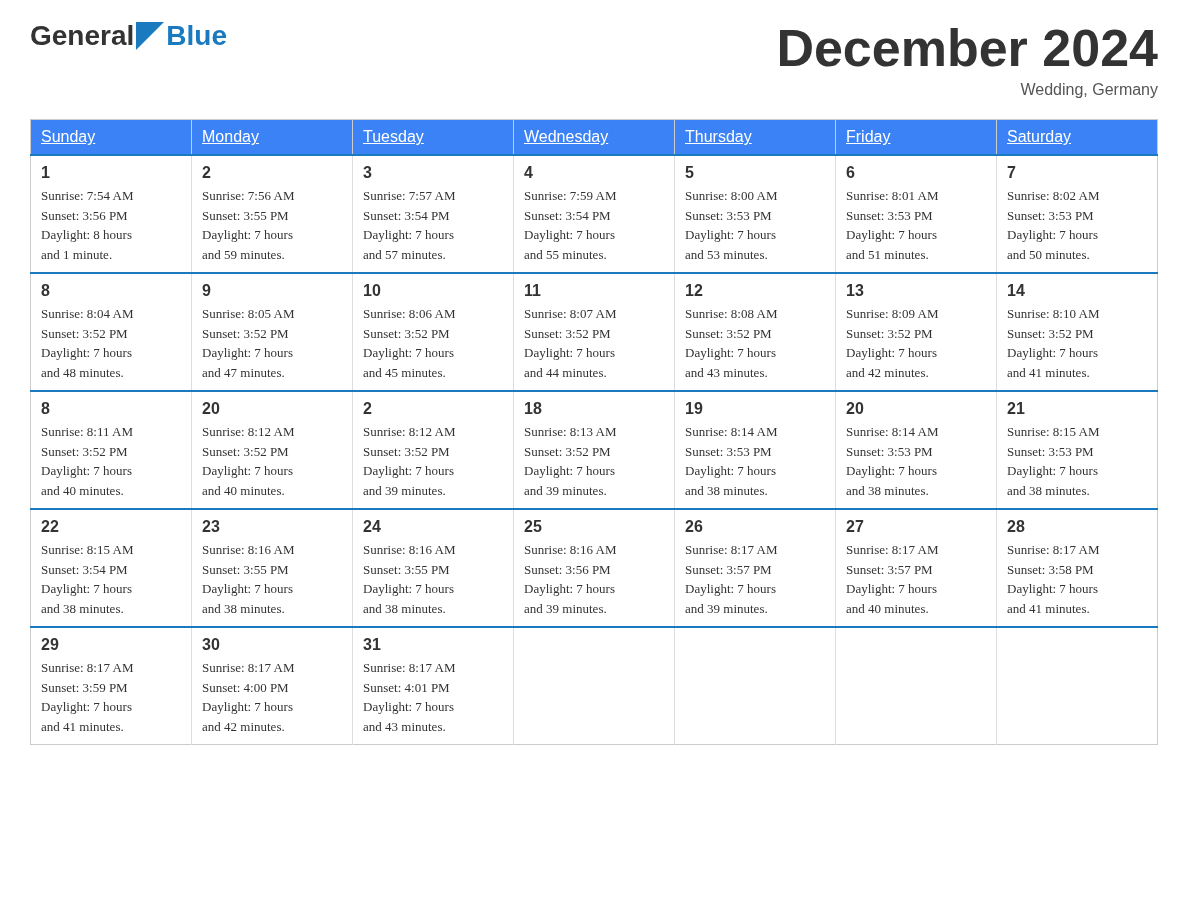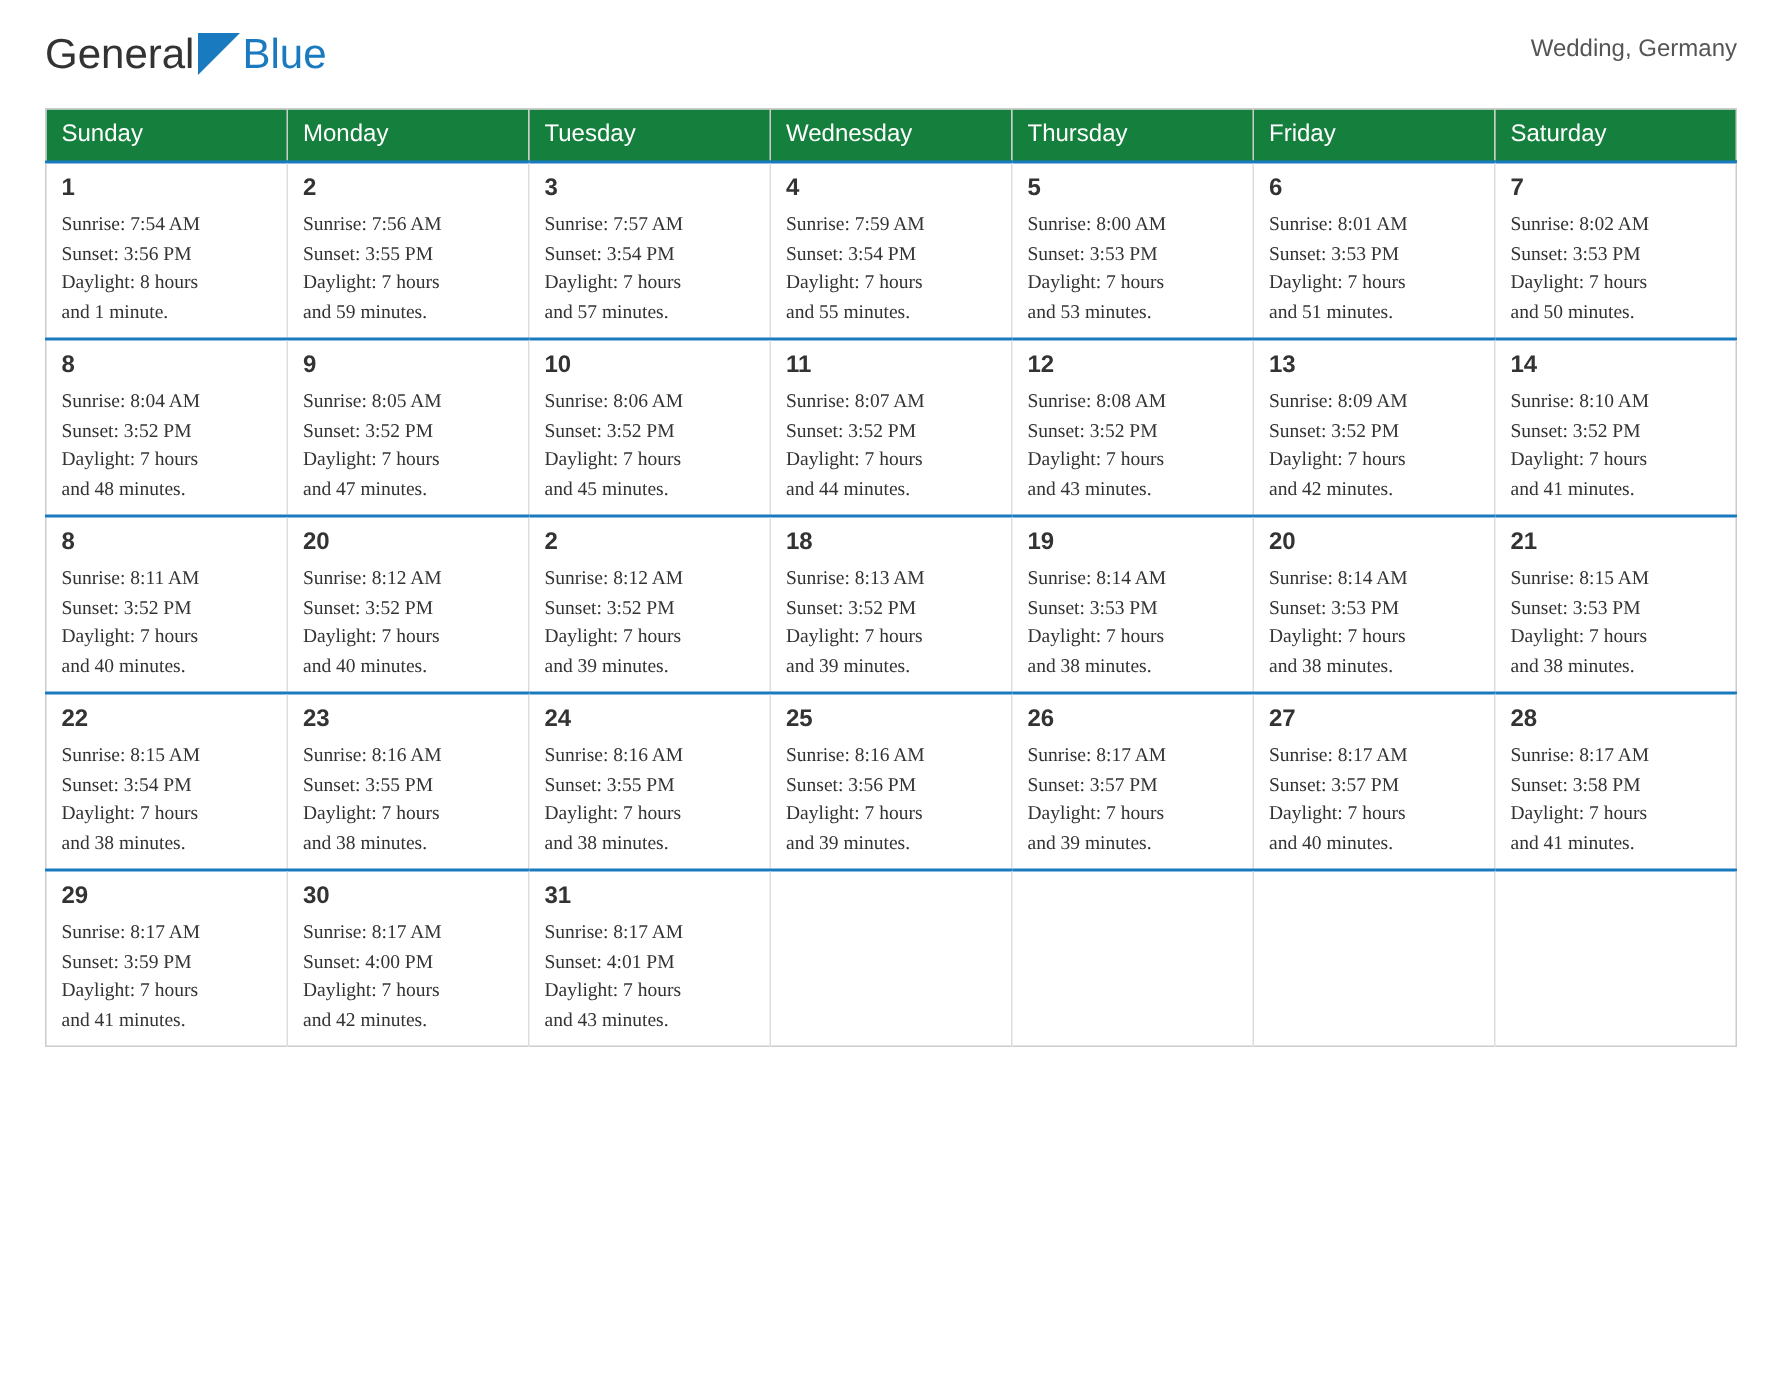--- a/index.html
+++ b/index.html
@@ -19,21 +19,21 @@
     }
     .logo {
       display: flex;
       flex-direction: column;
       align-items: flex-start;
     }
     .logo-text {
       display: flex;
       align-items: center;
       font-size: 28px;
-      font-weight: normal;
+      font-weight: bold;
     }
     .logo-general {
       color: #333;
     }
     .logo-triangle {
       width: 0;
       height: 0;
       border-left: 14px solid #1a7abf;
       border-top: 14px solid #1a7abf;
       border-right: 14px solid transparent;
@@ -57,27 +57,28 @@
       font-size: 16px;
       color: #555;
       margin-top: 4px;
     }
     .calendar {
       width: 100%;
       border-collapse: collapse;
       border: 1px solid #ccc;
     }
     .calendar th {
-      background-color: #15803d;
+      background-color: #3b82f6;
       color: #fff;
       text-align: left;
       padding: 8px 10px;
       font-size: 16px;
       font-weight: normal;
       border-right: 1px solid #ccc;
+      text-decoration: underline;
     }
     .calendar th:last-child {
       border-right: none;
     }
     .calendar td {
       vertical-align: top;
       padding: 8px 10px;
       border-right: 1px solid #ddd;
       border-top: 2px solid #1a7abf;
       font-size: 13px;
@@ -110,20 +111,21 @@
 
 <div class="header">
   <div class="logo">
     <div class="logo-text">
       <span class="logo-general">General</span>
       <span class="logo-triangle"></span>
       <span class="logo-blue">Blue</span>
     </div>
   </div>
   <div class="title-area">
+    <div class="month-title">December 2024</div>
     <div class="location-title">Wedding, Germany</div>
   </div>
 </div>
 
 <table class="calendar">
   <thead>
     <tr>
     <th>Sunday</th>
         <th>Monday</th>
         <th>Tuesday</th>

